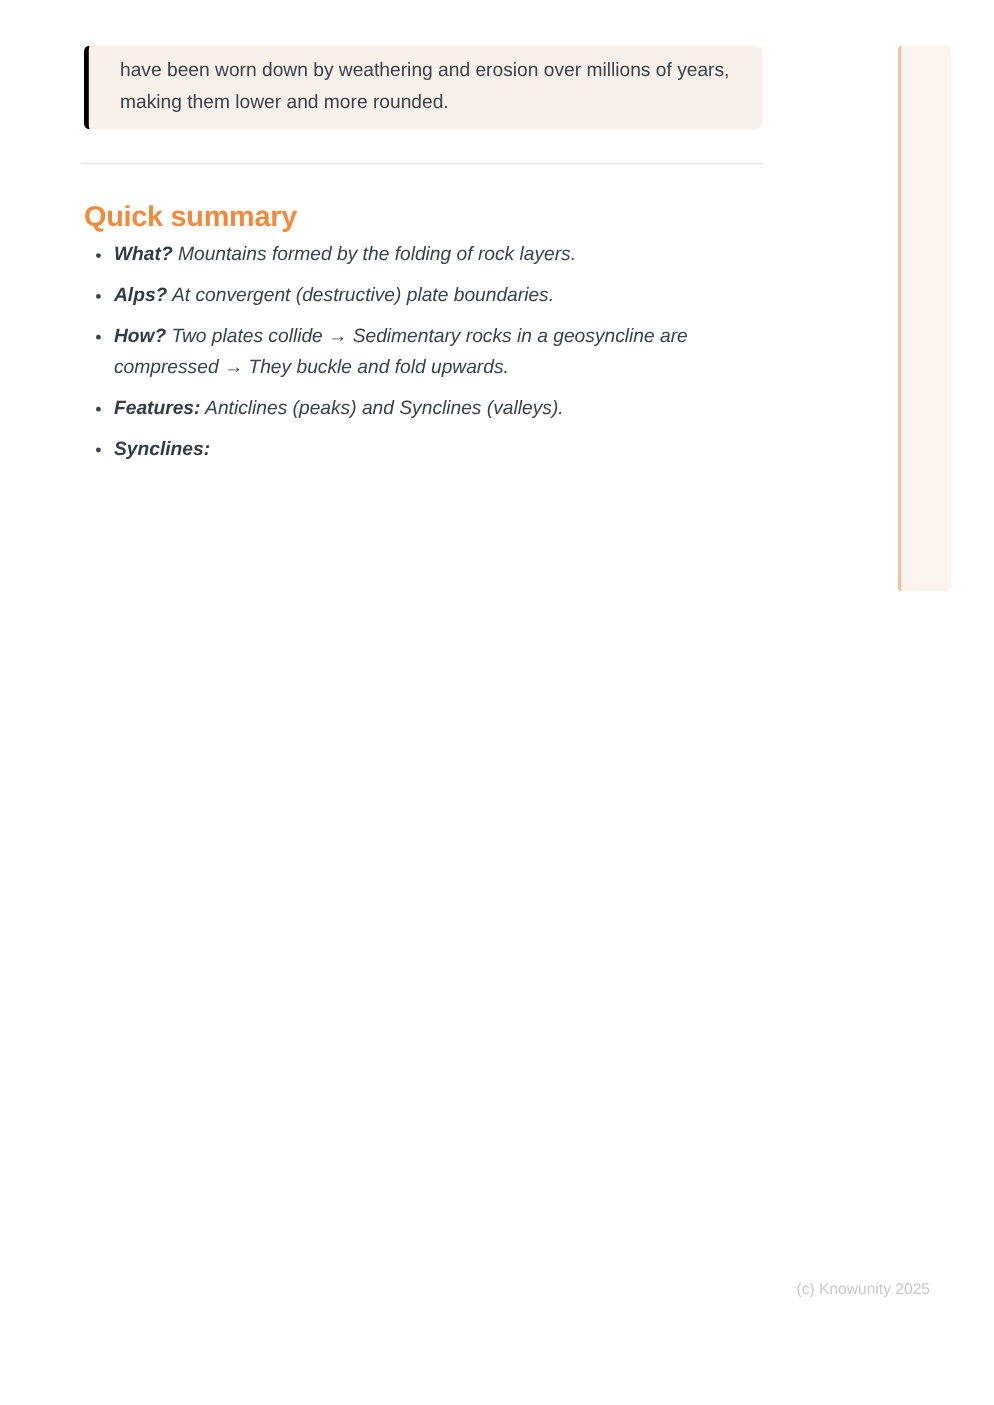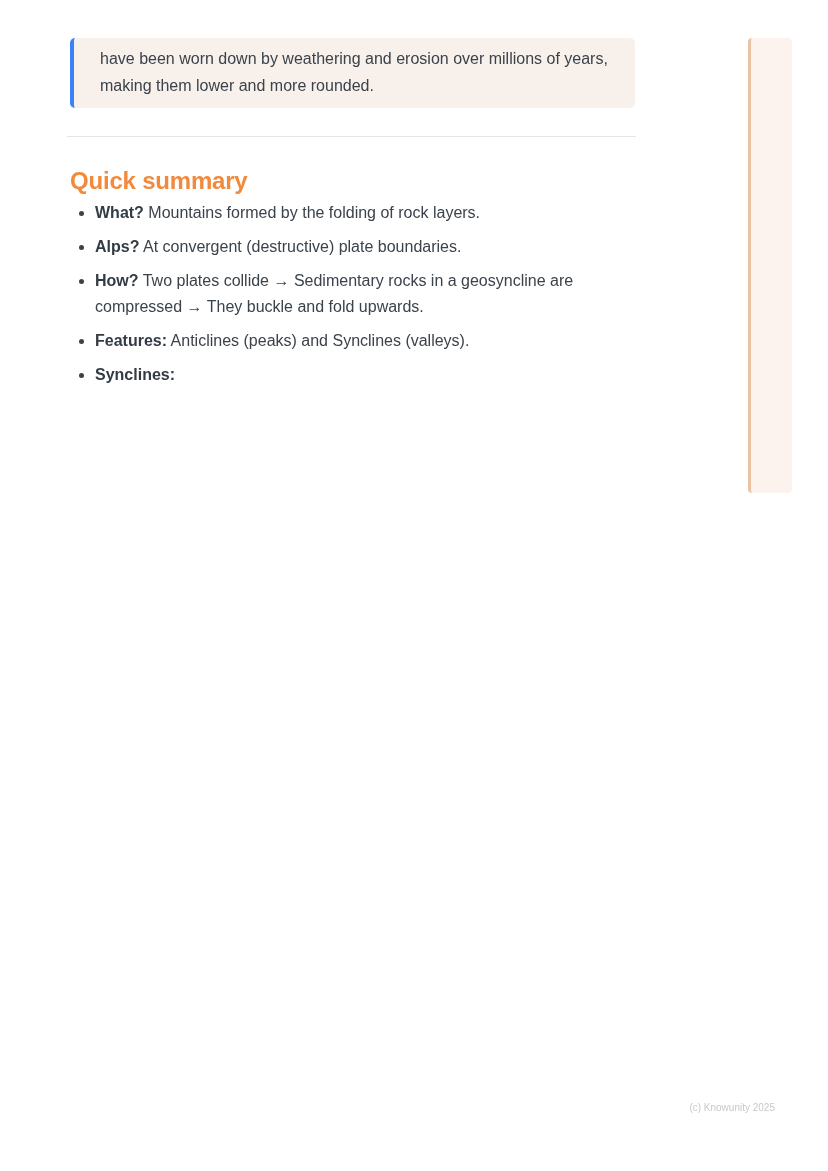--- a/index.html
+++ b/index.html
@@ -14,21 +14,21 @@
 
   
   .callout-main {
     position: absolute;
     left: 70px;
     top: 38px;
     width: 565px;
     height: 70px;
     box-sizing: border-box;
     background: #F8F1EB;
-    border-left: 4px solid #3b82f6;
+    border-left: 4px solid #000000;
     border-radius: 5px;
     padding: 7px 22px 0 26px;
     font-size: 16px;
     line-height: 27px;
     color: #3A424B;
   }
 
   
   .divider {
     position: absolute;
@@ -59,21 +59,21 @@
     width: 565px;
     font-size: 16px;
     line-height: 26px;
     color: #3A424B;
   }
   ul.toplist {
     margin: 0;
     padding-left: 25px;
     list-style-type: disc;
   }
-  ul.toplist > li { margin-bottom: 8px; }
+  ul.toplist > li { margin-bottom: 8px; font-style: italic; }
   ul.sublist {
     margin: 0;
     padding-left: 28px;
     list-style-type: circle;
   }
   ul.sublist > li { margin-bottom: 7px; margin-top: 0; }
   .lbl { font-weight: 700; color: #333B44; }
 
   
   .side-note {
@@ -84,23 +84,23 @@
     height: 455px;
     box-sizing: border-box;
     background: #FCF3EE;
     border-left: 3px solid #EAC3A5;
     border-radius: 4px;
   }
 
   
   .footer {
     position: absolute;
-    top: 1101px;
+    top: 1067px;
     right: 53px;
-    font-size: 10px;
+    font-size: 13px;
     line-height: 14px;
     color: #C9C9C9;
   }
 </style>
 </head>
 <body>
 
 <div class="callout-main">
   <span>have been worn down by weathering and erosion over millions of years, making them lower and more rounded.</span>
 </div>

